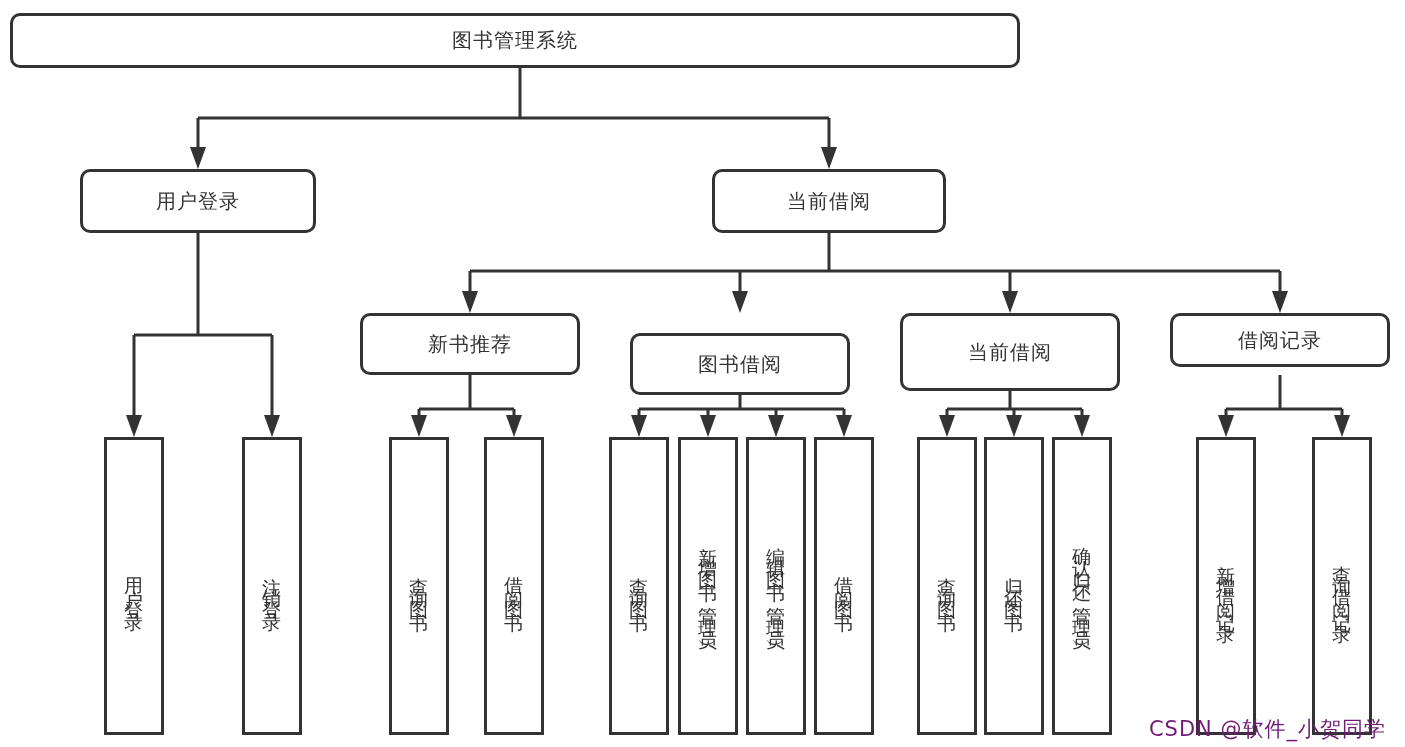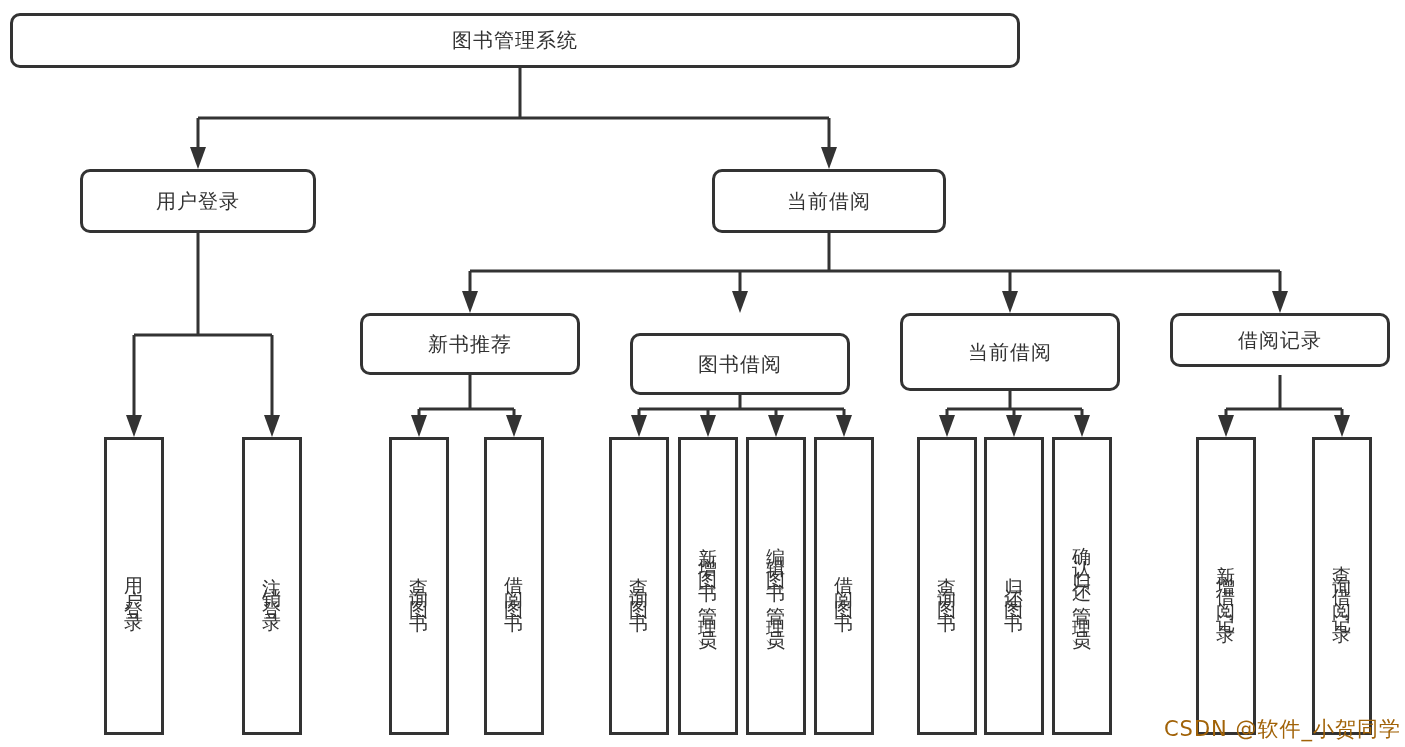--- a/index.html
+++ b/index.html
@@ -26,23 +26,23 @@
     writing-mode:vertical-rl;
     text-orientation:mixed;
     font-size:19px;
     letter-spacing:12px;
     line-height:1;
     white-space:nowrap;
     color:#333333;
   }
   #watermark{
     position:absolute;
-    right:4px;bottom:4px;
+    right:19px;bottom:4px;
     font-size:21px;
-    color:#a16207;
+    color:#701a75;
     letter-spacing:1px;
     z-index:5;
     pointer-events:none;
   }
 </style>
 </head>
 <body>
 
 <div id="canvas">
 

